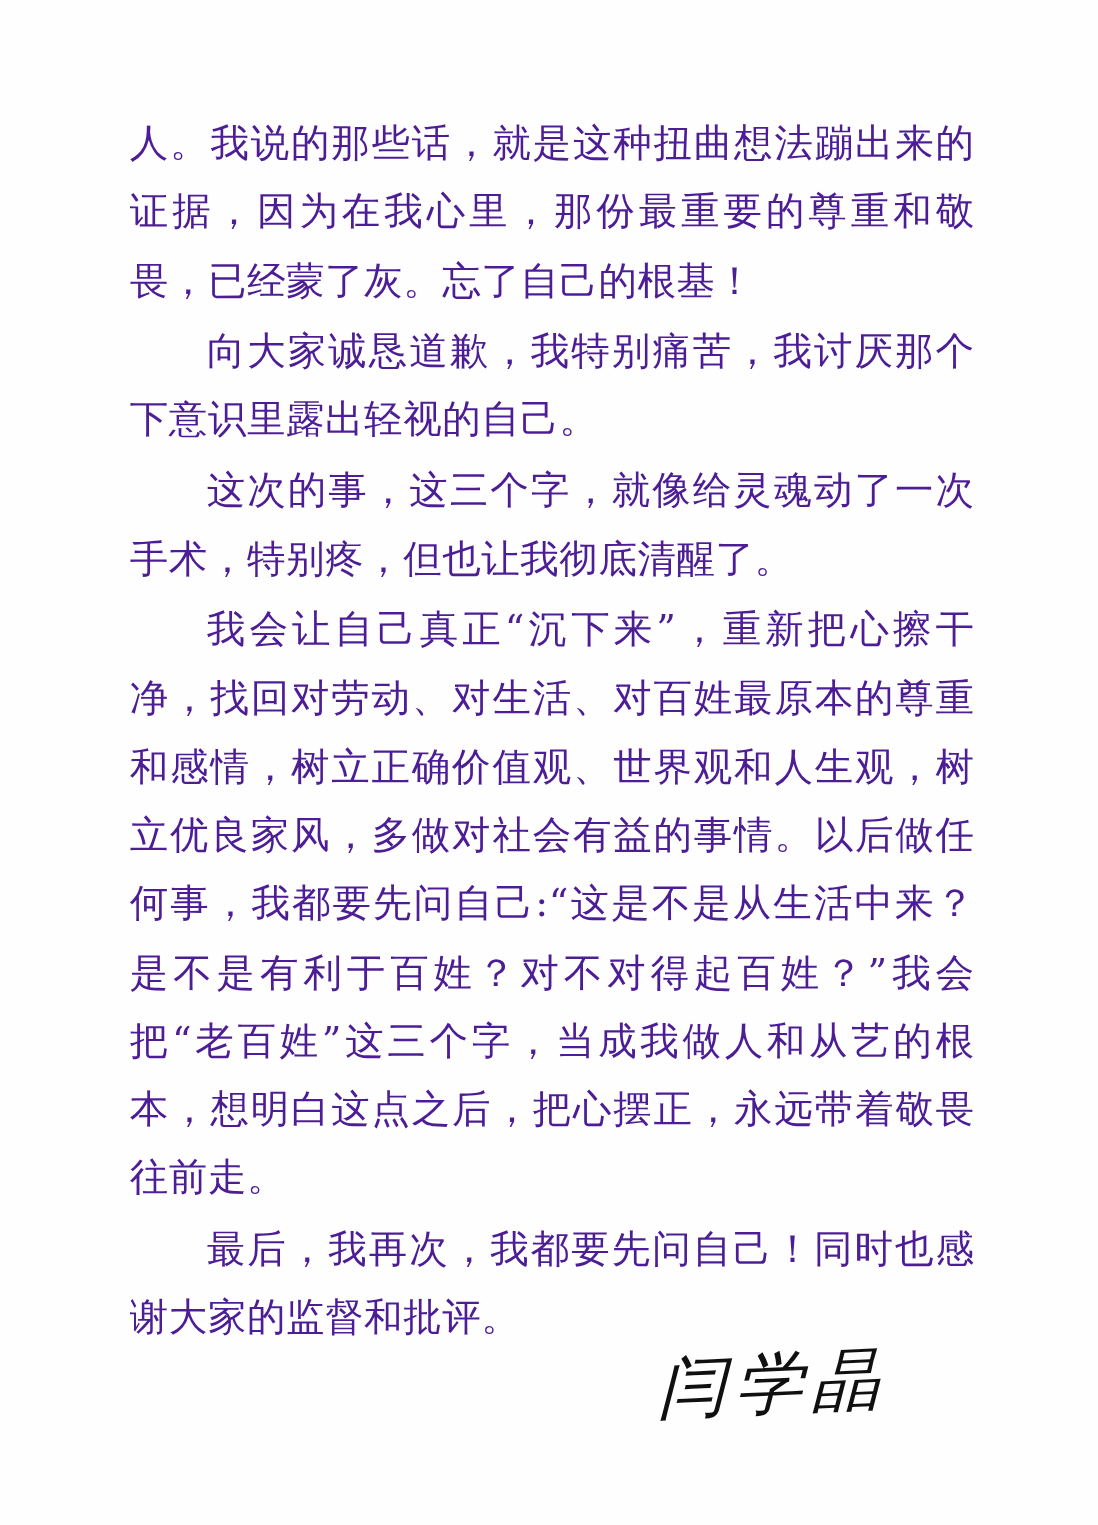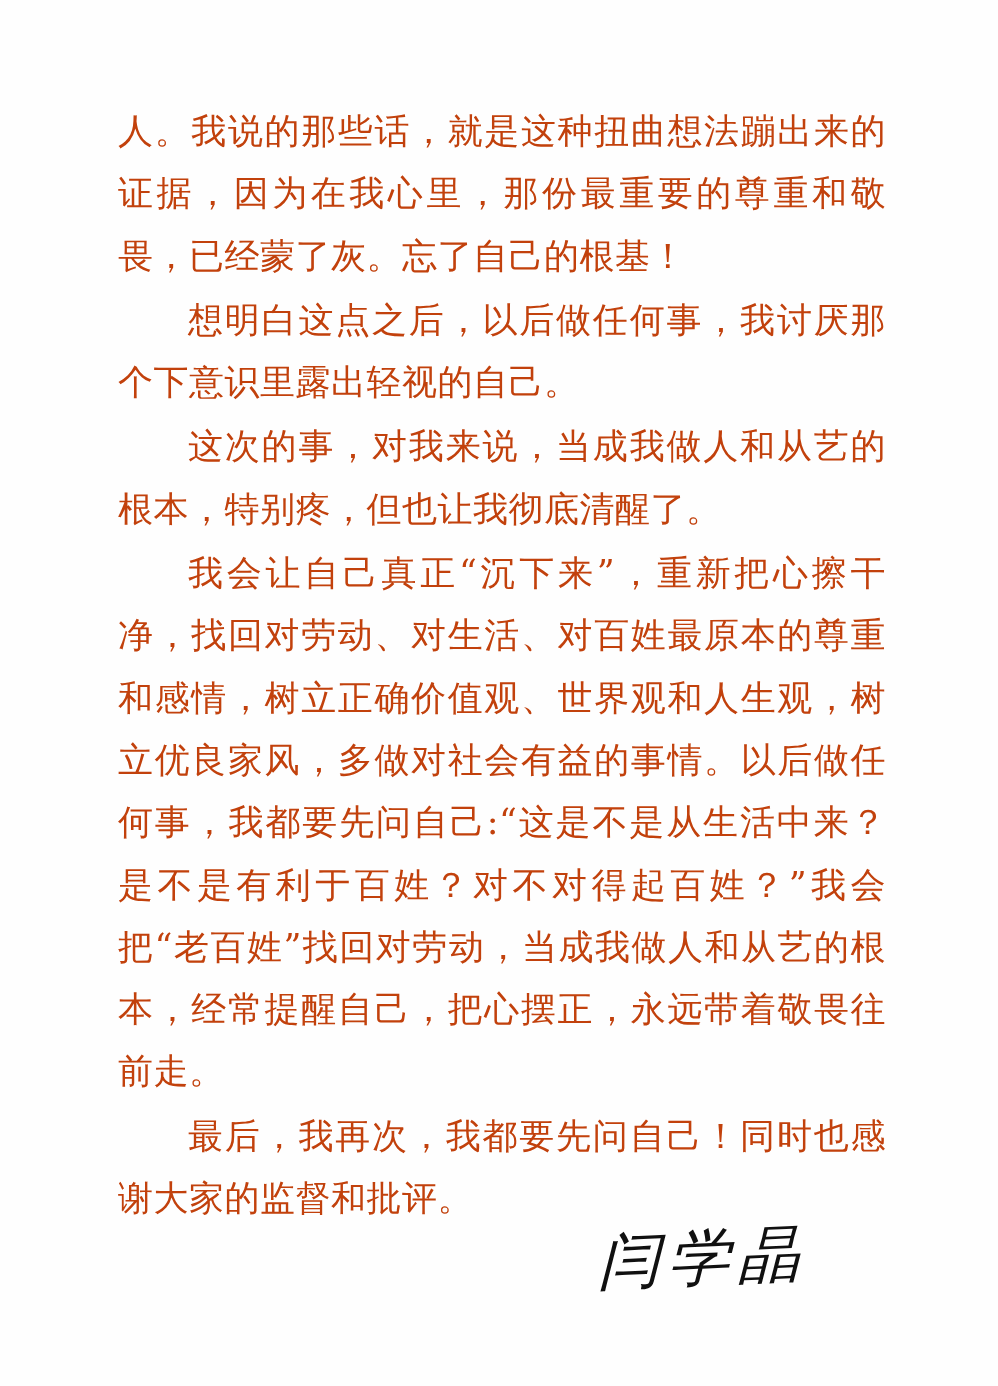--- a/index.html
+++ b/index.html
@@ -21,21 +21,21 @@
     background: #fefefe;
     box-sizing: border-box;
     padding: 100px 112px 0 118px;
   }
   .letter-body {
     font-size: 35px;
     line-height: 1.78;
     letter-spacing: 0.5px;
     text-align: justify;
     text-justify: inter-character;
-    color: #c2410c;
+    color: #4c1d95;
   }
   .para {
     margin: 0 0 2px 0;
     white-space: pre-wrap;
   }
   .para.indent {
     text-indent: 2em;
   }
   .signature-area {
     position: absolute;
@@ -65,23 +65,23 @@
     background: linear-gradient(90deg, rgba(20,20,20,0) 0%, rgba(20,20,20,0.0) 100%);
   }
 </style>
 </head>
 <body>
 
 <div class="page">
 
   <div class="letter-body">
     <p class="para">人。我说的那些话，就是这种扭曲想法蹦出来的证据，因为在我心里，那份最重要的尊重和敬畏，已经蒙了灰。忘了自己的根基！</p>
-    <p class="para indent">想明白这点之后，以后做任何事，我讨厌那个下意识里露出轻视的自己。</p>
-    <p class="para indent">这次的事，对我来说，当成我做人和从艺的根本，特别疼，但也让我彻底清醒了。</p>
-    <p class="para indent">我会让自己真正“沉下来”，重新把心擦干净，找回对劳动、对生活、对百姓最原本的尊重和感情，树立正确价值观、世界观和人生观，树立优良家风，多做对社会有益的事情。以后做任何事，我都要先问自己:“这是不是从生活中来？是不是有利于百姓？对不对得起百姓？”我会把“老百姓”找回对劳动，当成我做人和从艺的根本，经常提醒自己，把心摆正，永远带着敬畏往前走。</p>
+    <p class="para indent">向大家诚恳道歉，我特别痛苦，我讨厌那个下意识里露出轻视的自己。</p>
+    <p class="para indent">这次的事，这三个字，就像给灵魂动了一次手术，特别疼，但也让我彻底清醒了。</p>
+    <p class="para indent">我会让自己真正“沉下来”，重新把心擦干净，找回对劳动、对生活、对百姓最原本的尊重和感情，树立正确价值观、世界观和人生观，树立优良家风，多做对社会有益的事情。以后做任何事，我都要先问自己:“这是不是从生活中来？是不是有利于百姓？对不对得起百姓？”我会把“老百姓”这三个字，当成我做人和从艺的根本，想明白这点之后，把心摆正，永远带着敬畏往前走。</p>
     <p class="para indent">最后，我再次，我都要先问自己！同时也感谢大家的监督和批评。</p>
   </div>
 
   <div class="signature-area">
     <div class="signature">闫学晶</div>
     <div class="sig-stroke"></div>
   </div>
 
 </div>
 

